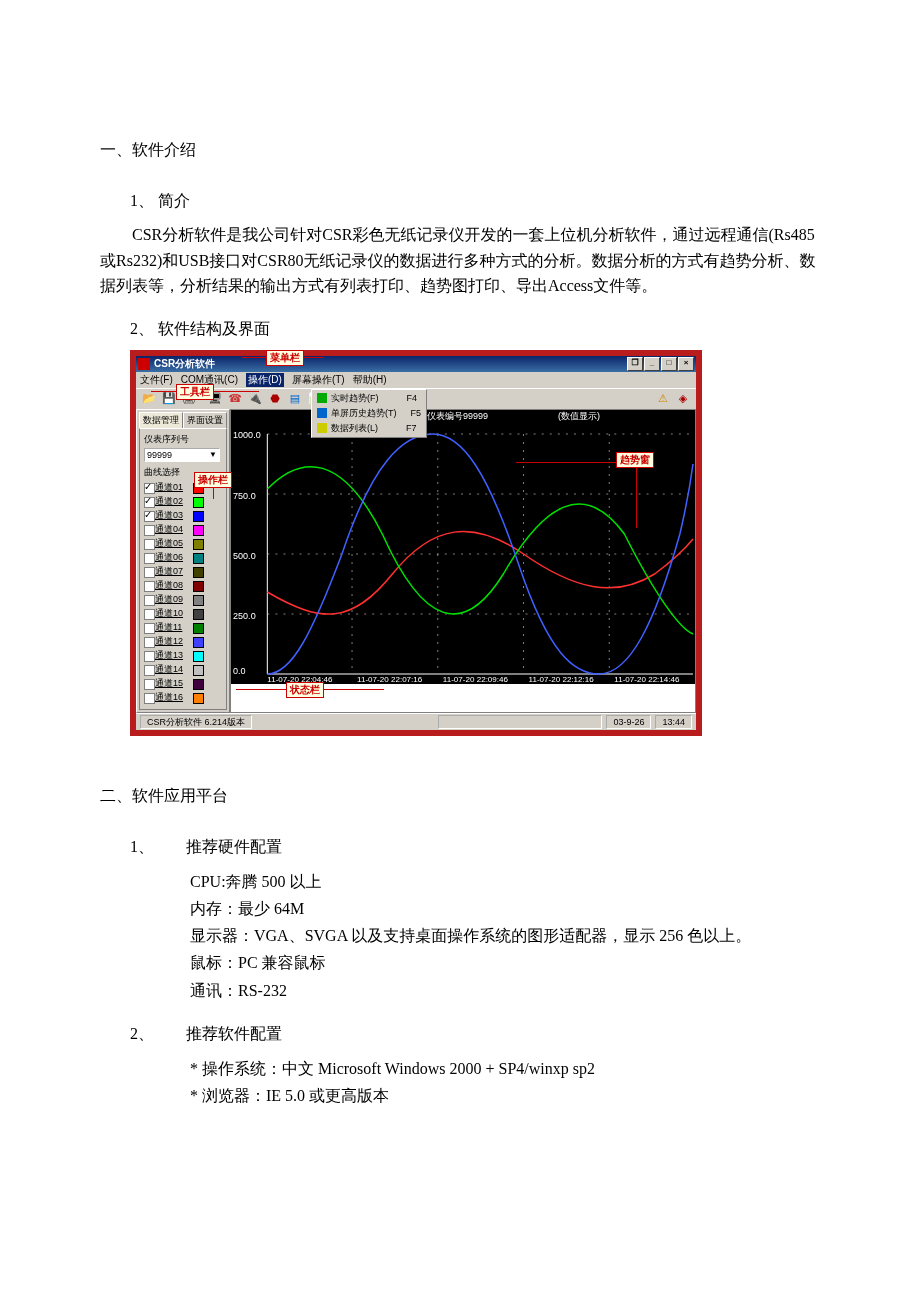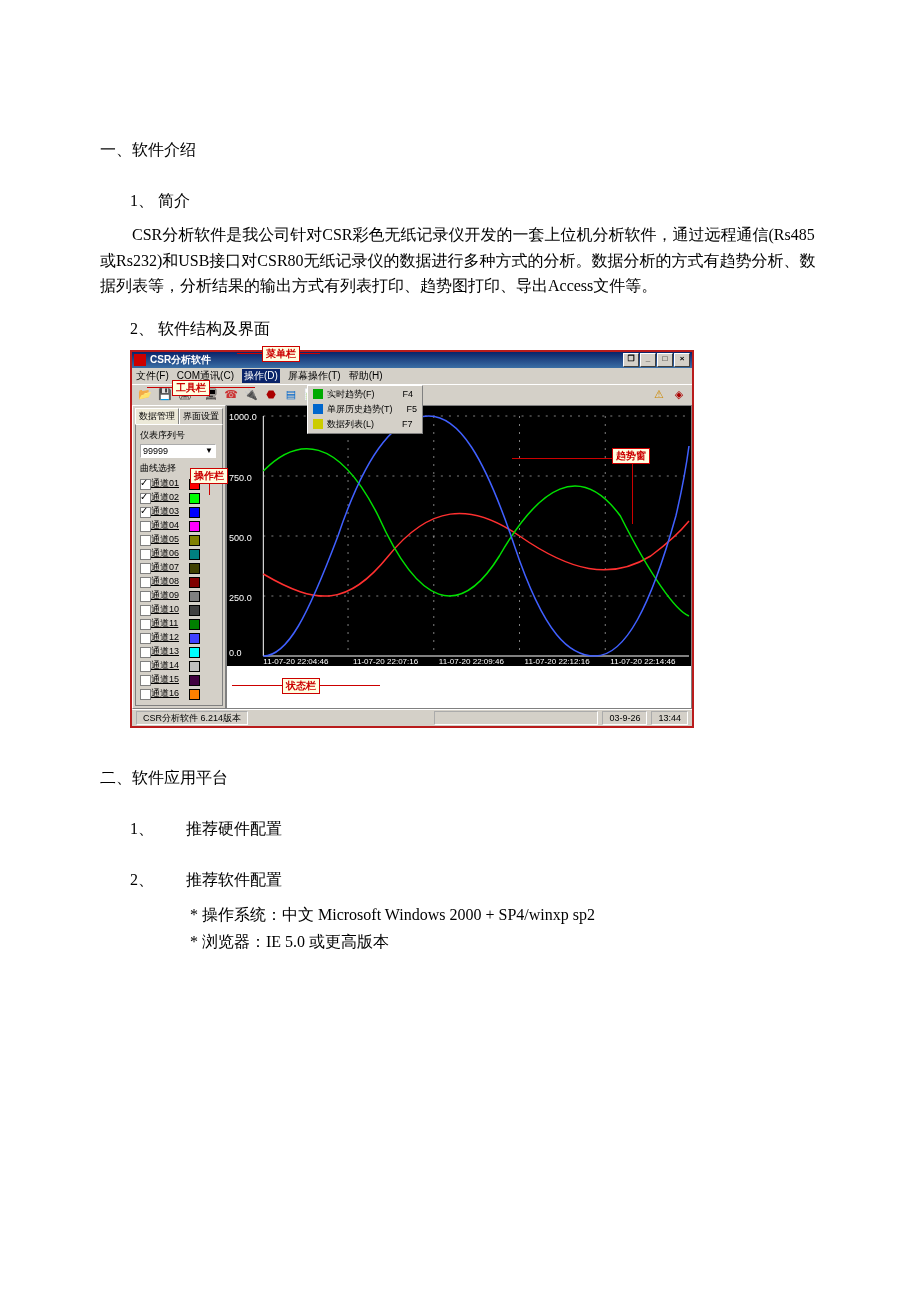--- a/index.html
+++ b/index.html
@@ -33,22 +33,22 @@
     line-height: 1.7;
   }
   .sub-list2 {
     margin-left: 90px;
     line-height: 1.7;
   }
 
   
   .app-window {
     width: 560px;
-    margin: 10px 0 20px 30px;
-    border: 2px solid #b91c1c;
+    margin: 10px 0 30px 30px;
+    border: 6px solid #b91c1c;
     background: #ec4899;
     font-family: "Microsoft Sans Serif", Tahoma, sans-serif;
     font-size: 10px;
     color: #000;
     position: relative;
   }
   .titlebar {
     background: linear-gradient(#0a246a, #3a6ea5);
     color: #fff;
     height: 16px;
@@ -389,20 +389,25 @@
               <div class="chan-row">
                 <span class="cb"></span>
                 <span class="chan-txt">通道16</span>
                 <span class="swatch" style="background: rgb(255, 128, 0);"></span>
               </div>
             </div>
         </div>
       </div>
 
       <div class="chart-wrap">
+        <div class="chart-header">
+          <span style="width:120px;"></span>
+          <span>仪表编号99999</span>
+          <span>(数值显示)</span>
+        </div>
         <svg class="chart-svg" viewBox="0 0 460 260" preserveAspectRatio="none">
 
           <text class="y-label" x="2" y="14">1000.0</text>
           <text class="y-label" x="2" y="75">750.0</text>
           <text class="y-label" x="2" y="135">500.0</text>
           <text class="y-label" x="2" y="195">250.0</text>
           <text class="y-label" x="2" y="250">0.0</text>
 
           <line class="axis-line" x1="36" y1="10" x2="36" y2="250"></line>
           <line class="axis-line" x1="36" y1="250" x2="458" y2="250"></line>
@@ -436,20 +441,27 @@
         <span class="status-cell">13:44</span>
       </span>
     </div>
   </div>
 
   <div class="spacer"></div>
 
   <div class="h1">二、软件应用平台</div>
 
   <div class="h2">1、　　推荐硬件配置</div>
+  <div class="sub-list">
+    <div>CPU:奔腾 500 以上</div>
+    <div>内存：最少 64M</div>
+    <div> 显示器：VGA、SVGA 以及支持桌面操作系统的图形适配器，显示 256 色以上。</div>
+    <div> 鼠标：PC 兼容鼠标</div>
+    <div> 通讯：RS-232</div>
+  </div>
 
   <div class="spacer"></div>
 
   <div class="h2">2、　　推荐软件配置</div>
   <div class="sub-list2">
     <div>*  操作系统：中文 Microsoft Windows 2000 + SP4/winxp sp2</div>
     <div>*  浏览器：IE 5.0 或更高版本</div>
   </div>
 
 </div>

